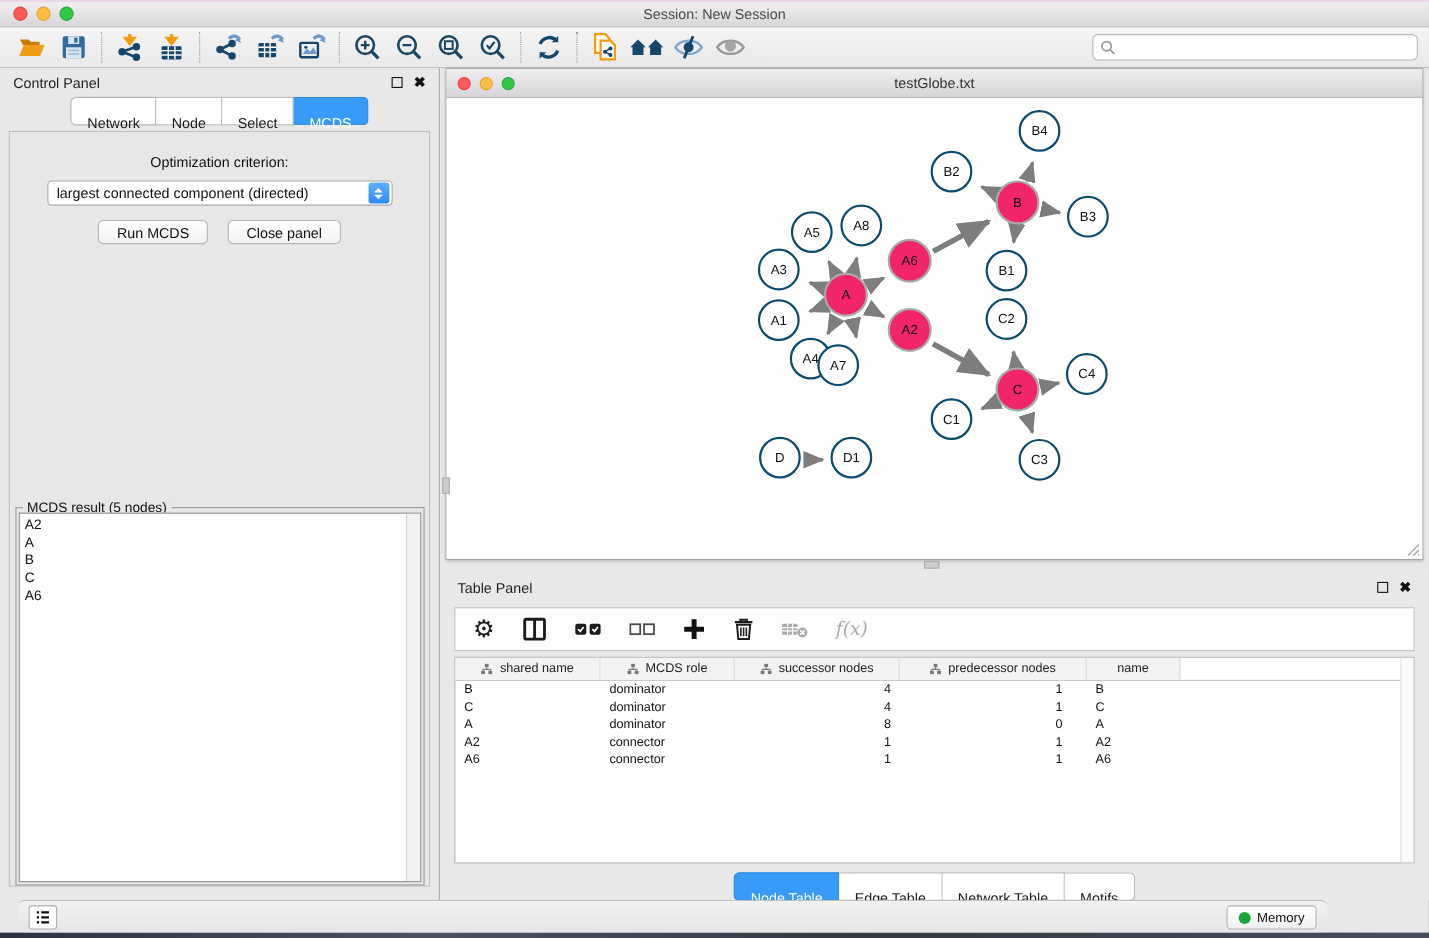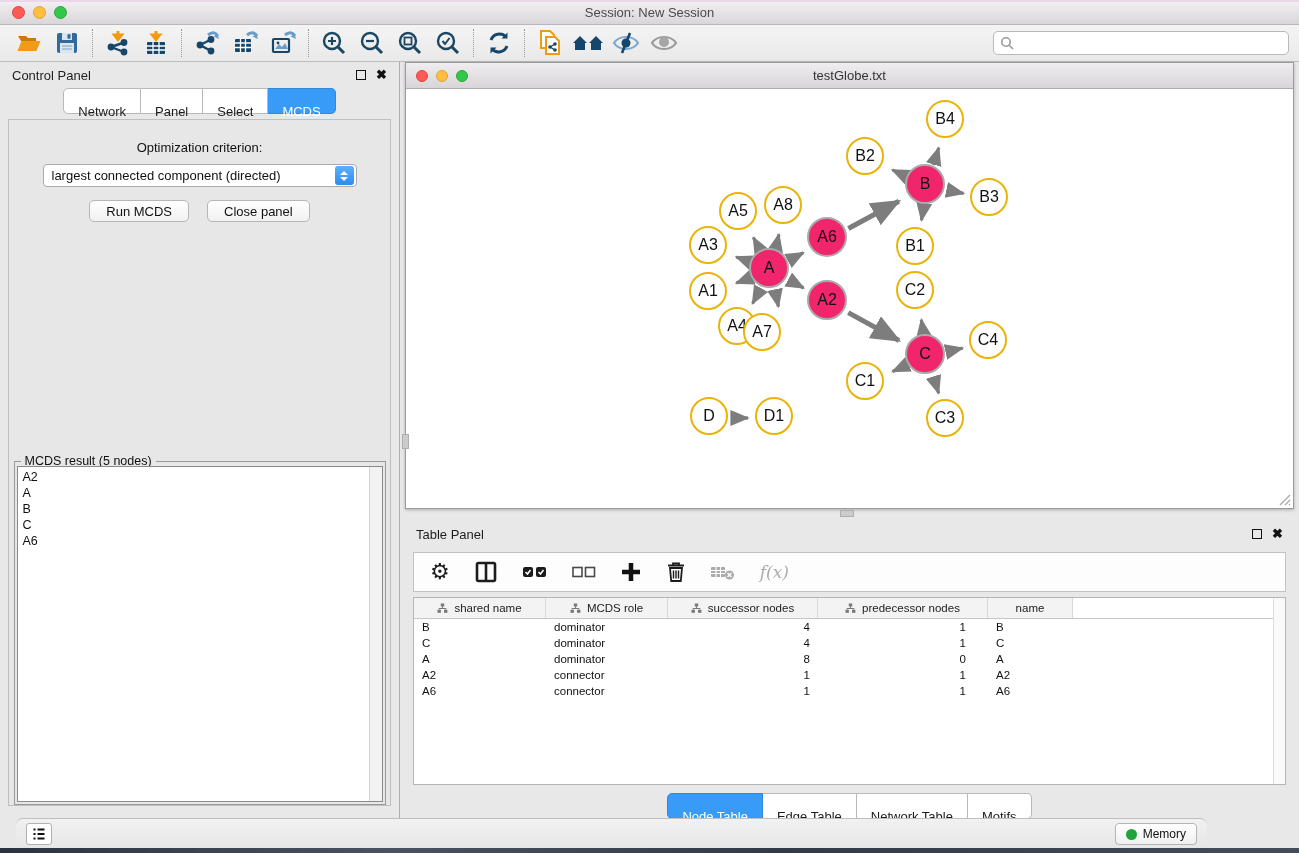--- a/index.html
+++ b/index.html
@@ -61,21 +61,21 @@
   
   .right-area { position:relative; flex:1; height:100%; background:#E8E8E8; }
 
   .net-window { position:absolute; left:5px; top:0; width:889px; height:447px; background:#fff; border:1px solid #9B9B9B; box-shadow:0 1px 3px rgba(0,0,0,.25); }
   .net-titlebar { position:relative; height:26px; background:linear-gradient(#EFEDEF,#D8D5D8); border-bottom:1px solid #ACACAC; }
   .net-titlebar .traffic { top:7px; left:10px; }
   .net-titlebar .dot { width:12px; height:12px; }
   .net-title { text-align:center; line-height:26px; font-size:13px; color:#333; }
   .canvas { position:relative; width:100%; height:419px; background:#fff; overflow:hidden; }
   .edge-layer { position:absolute; left:0; top:0; }
-  .gnode { position:absolute; border-radius:50%; background:#fff; border:2px solid #eab308; display:flex; align-items:center; justify-content:center; font-size:16px; color:#111;text-align:right; }
+  .gnode { position:absolute; border-radius:50%; background:#fff; border:2px solid #0c4a6e; display:flex; align-items:center; justify-content:center; font-size:12px; color:#111;text-align:right; }
   .gnode.dom { background:#F0256C; border-color:#A9A9A9; }
   .resize-grip { position:absolute; right:2px; bottom:2px; }
   .h-handle { position:absolute; left:440px; top:448px; width:14px; height:7px; background:#CCC; border:1px solid #AFAFAF; }
   .v-handle { position:absolute; left:-4px; top:371px; width:7px; height:15px; background:#CCC; border:1px solid #AFAFAF; }
 
   
   .table-panel { position:absolute; left:0; top:460px; width:100%; height:296px; background:#E8E8E8; }
   .tp-head { height:24px; display:flex; align-items:center; padding:0 16px; }
   .tp-toolbar { margin:6px 13px 0 13px; height:40px; background:#FDFDFD; border:1px solid #C2C2C2; display:flex; align-items:center; gap:24px; padding:0 16px; }
   .ttb { display:flex; align-items:center; justify-content:center; height:30px; }
@@ -266,21 +266,21 @@
     <div class="control-panel">
       <div class="panel-head">
         <span class="panel-title">Control Panel</span>
         <span class="panel-icons">
           <span class="float-ic"></span>
           <span class="close-ic">✖</span>
         </span>
       </div>
       <div class="seg">
           <div class="tab">Network</div>
-          <div class="tab">Panel</div>
+          <div class="tab">Node</div>
           <div class="tab">Select</div>
           <div class="tab active">MCDS</div>
         </div>
       <div class="cp-body">
         <div class="opt-label">Optimization criterion:</div>
         <div class="dropdown">
           <span class="dval">largest connected component (directed)</span>
           <span class="stepper">
               <i class="up"></i>
               <i class="dn"></i>

